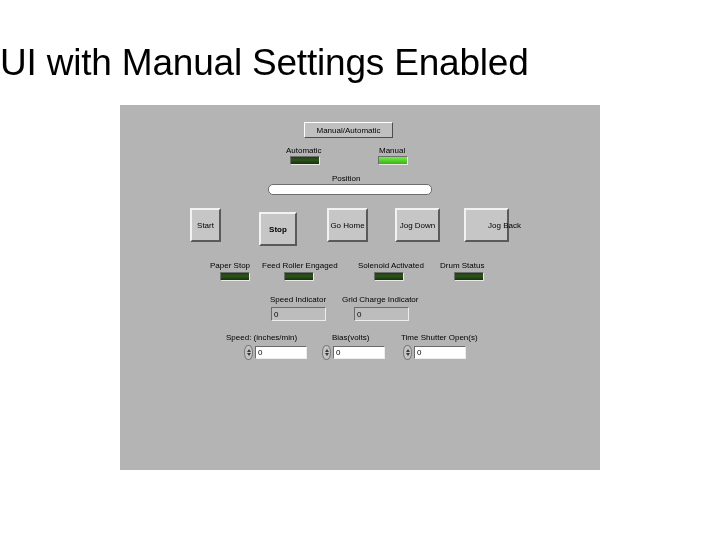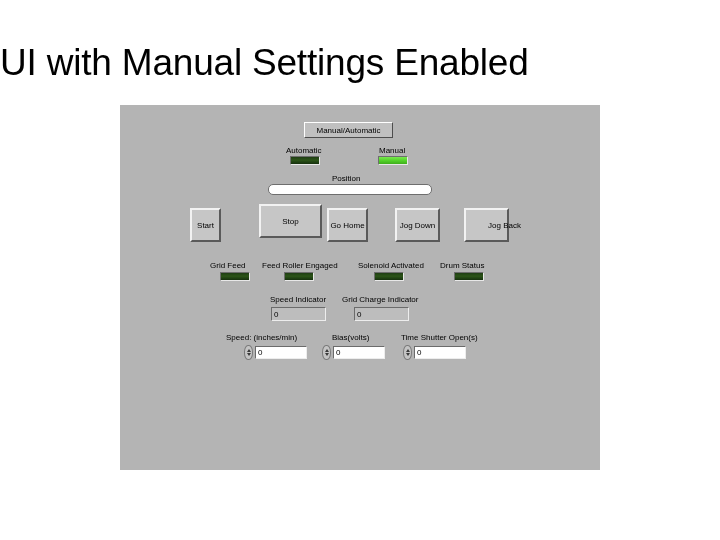--- a/index.html
+++ b/index.html
@@ -186,26 +186,26 @@
   <div class="lbl" style="left:166px; top:41px;text-align:right;">Automatic</div>
   <div class="led led-off" style="left:170px; top:51px;"></div>
 
   <div class="lbl" style="left:259px; top:41px;">Manual</div>
   <div class="led led-on" style="left:258px; top:51px;"></div>
 
   <div class="lbl" style="left:212px; top:69px;">Position</div>
   <div id="position-field"></div>
 
   <div class="btn" style="left:70px; top:103px; width:31px; height:34px;">Start</div>
-  <div class="btn" style="left:139px; top:99px; width:63px; height:34px;">Stop</div>
+  <div class="btn" style="left:139px; top:107px; width:38px; height:34px;font-weight:bold;">Stop</div>
   <div class="btn" style="left:207px; top:103px; width:41px; height:34px;">Go Home</div>
   <div class="btn" style="left:275px; top:103px; width:45px; height:34px;">Jog Down</div>
   <div class="btn" style="left:344px; top:103px; width:45px; height:34px;padding-left:36px;">Jog Back</div>
 
-  <div class="lbl" style="left:90px; top:156px;">Grid Feed</div>
+  <div class="lbl" style="left:90px; top:156px;">Paper Stop</div>
   <div class="led led-off" style="left:100px; top:167px;"></div>
 
   <div class="lbl" style="left:142px; top:156px;">Feed Roller Engaged</div>
   <div class="led led-off" style="left:164px; top:167px;"></div>
 
   <div class="lbl" style="left:238px; top:156px;">Solenoid Activated</div>
   <div class="led led-off" style="left:254px; top:167px;"></div>
 
   <div class="lbl" style="left:320px; top:156px;">Drum Status</div>
   <div class="led led-off" style="left:334px; top:167px;"></div>

